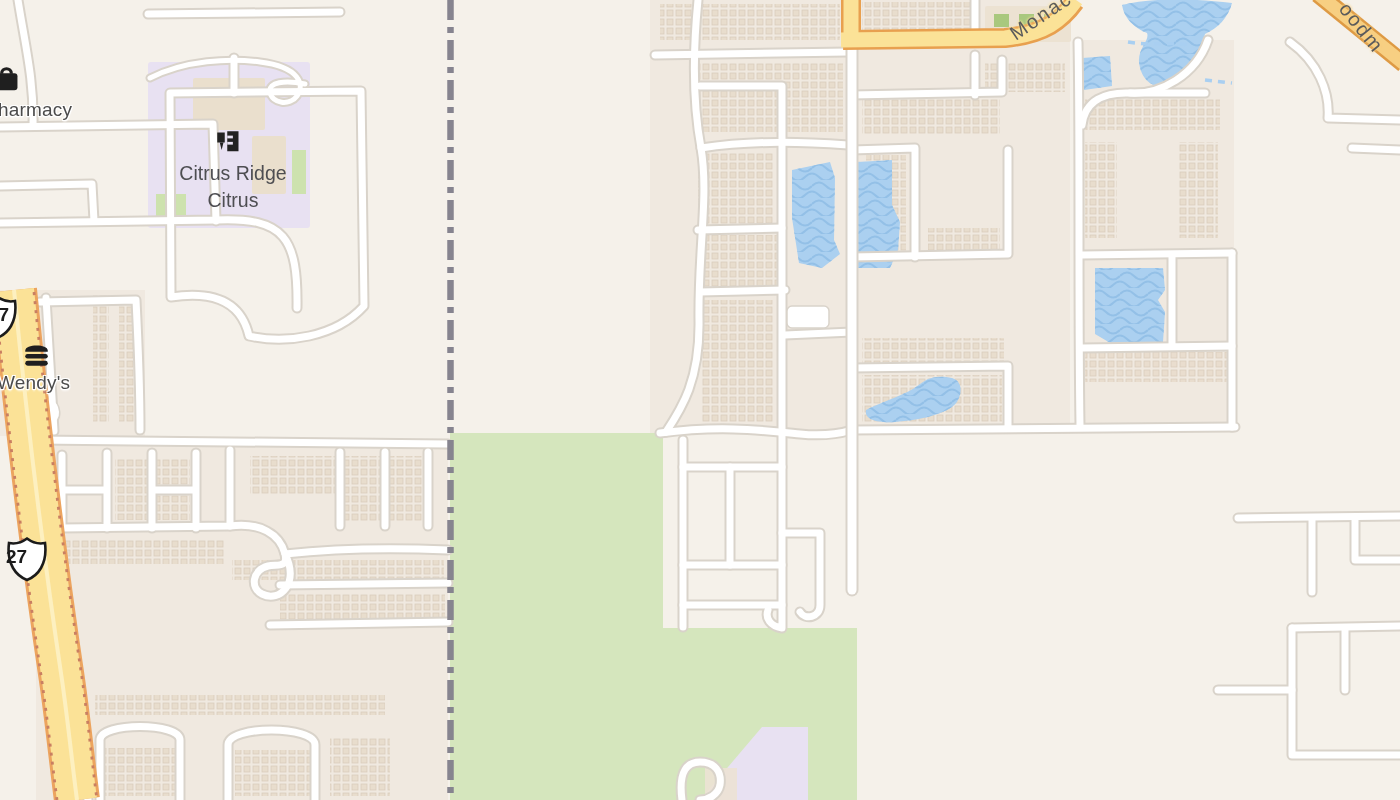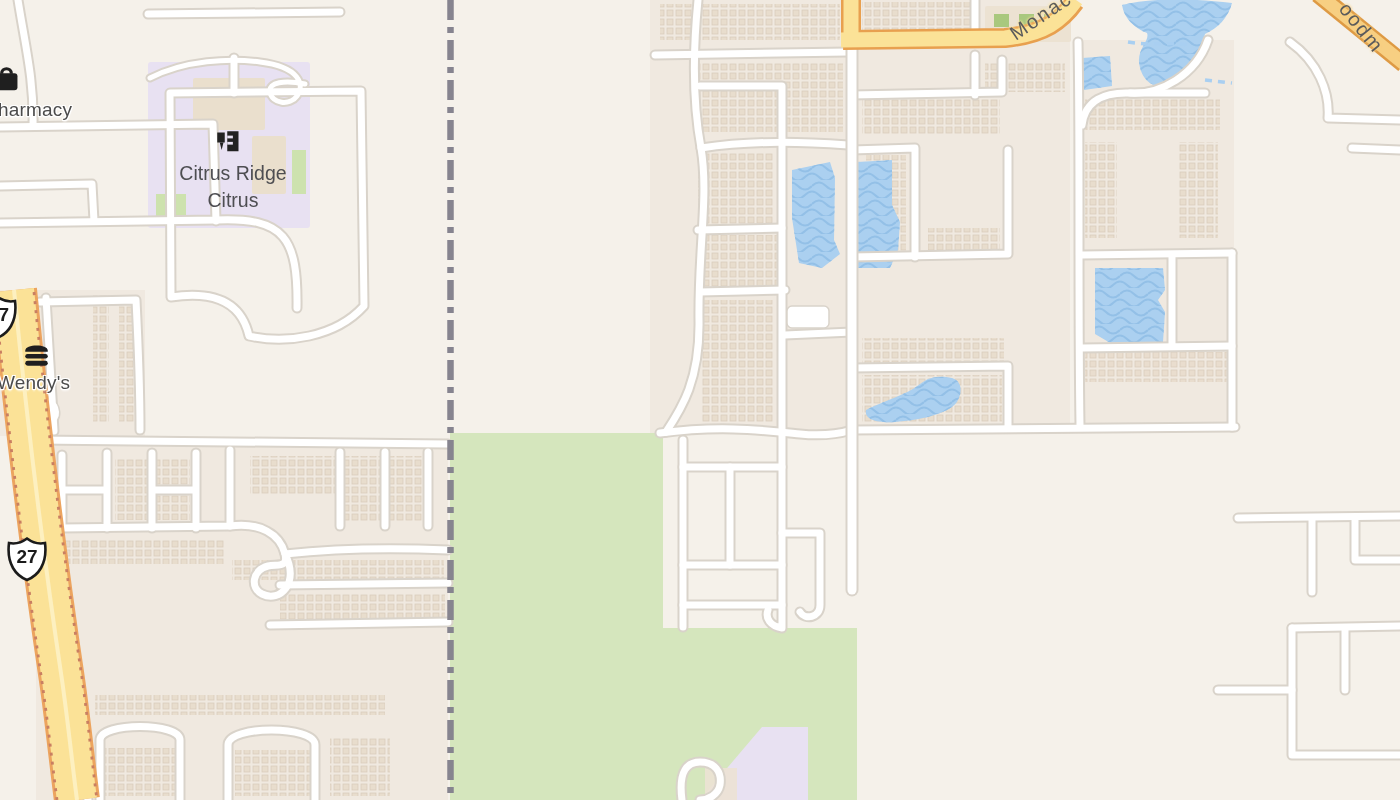--- a/index.html
+++ b/index.html
@@ -9,21 +9,21 @@
   .poi-label{position:absolute;color:#4b4b4b;font-size:19px;font-weight:400;letter-spacing:.2px;
     text-shadow:-1px -1px 0 #fff,1px -1px 0 #fff,-1px 1px 0 #fff,1px 1px 0 #fff,0 2px 2px rgba(255,255,255,.9);
     white-space:nowrap;}
   .road-label{position:absolute;color:#5b5b5b;font-size:20px;letter-spacing:2px;
     text-shadow:0 0 3px #fbe297,0 0 3px #fbe297;white-space:nowrap;font-weight:500;}
   .academy-label{position:absolute;left:148px;top:160px;width:170px;text-align:center;line-height:27px;
     color:#4e4e52;font-size:19.5px;}
   .poi-icon{position:absolute;}
   .shield{position:absolute;width:42px;height:46px;}
   .shield svg{position:absolute;left:0;top:0;}
-  .shield .num{position:absolute;left:0;top:10px;width:42px;text-align:center;
+  .shield .num{position:absolute;left:0;top:10px;width:42px;
     font-size:19px;font-weight:bold;color:#1b1b1b;}
 </style>
 </head>
 <body>
 
 <div id="stage">
 
   <svg class="mapsvg" width="1400" height="800" viewBox="0 0 1400 800">
     <defs>
       <pattern id="waves" width="28" height="18" patternUnits="userSpaceOnUse">

